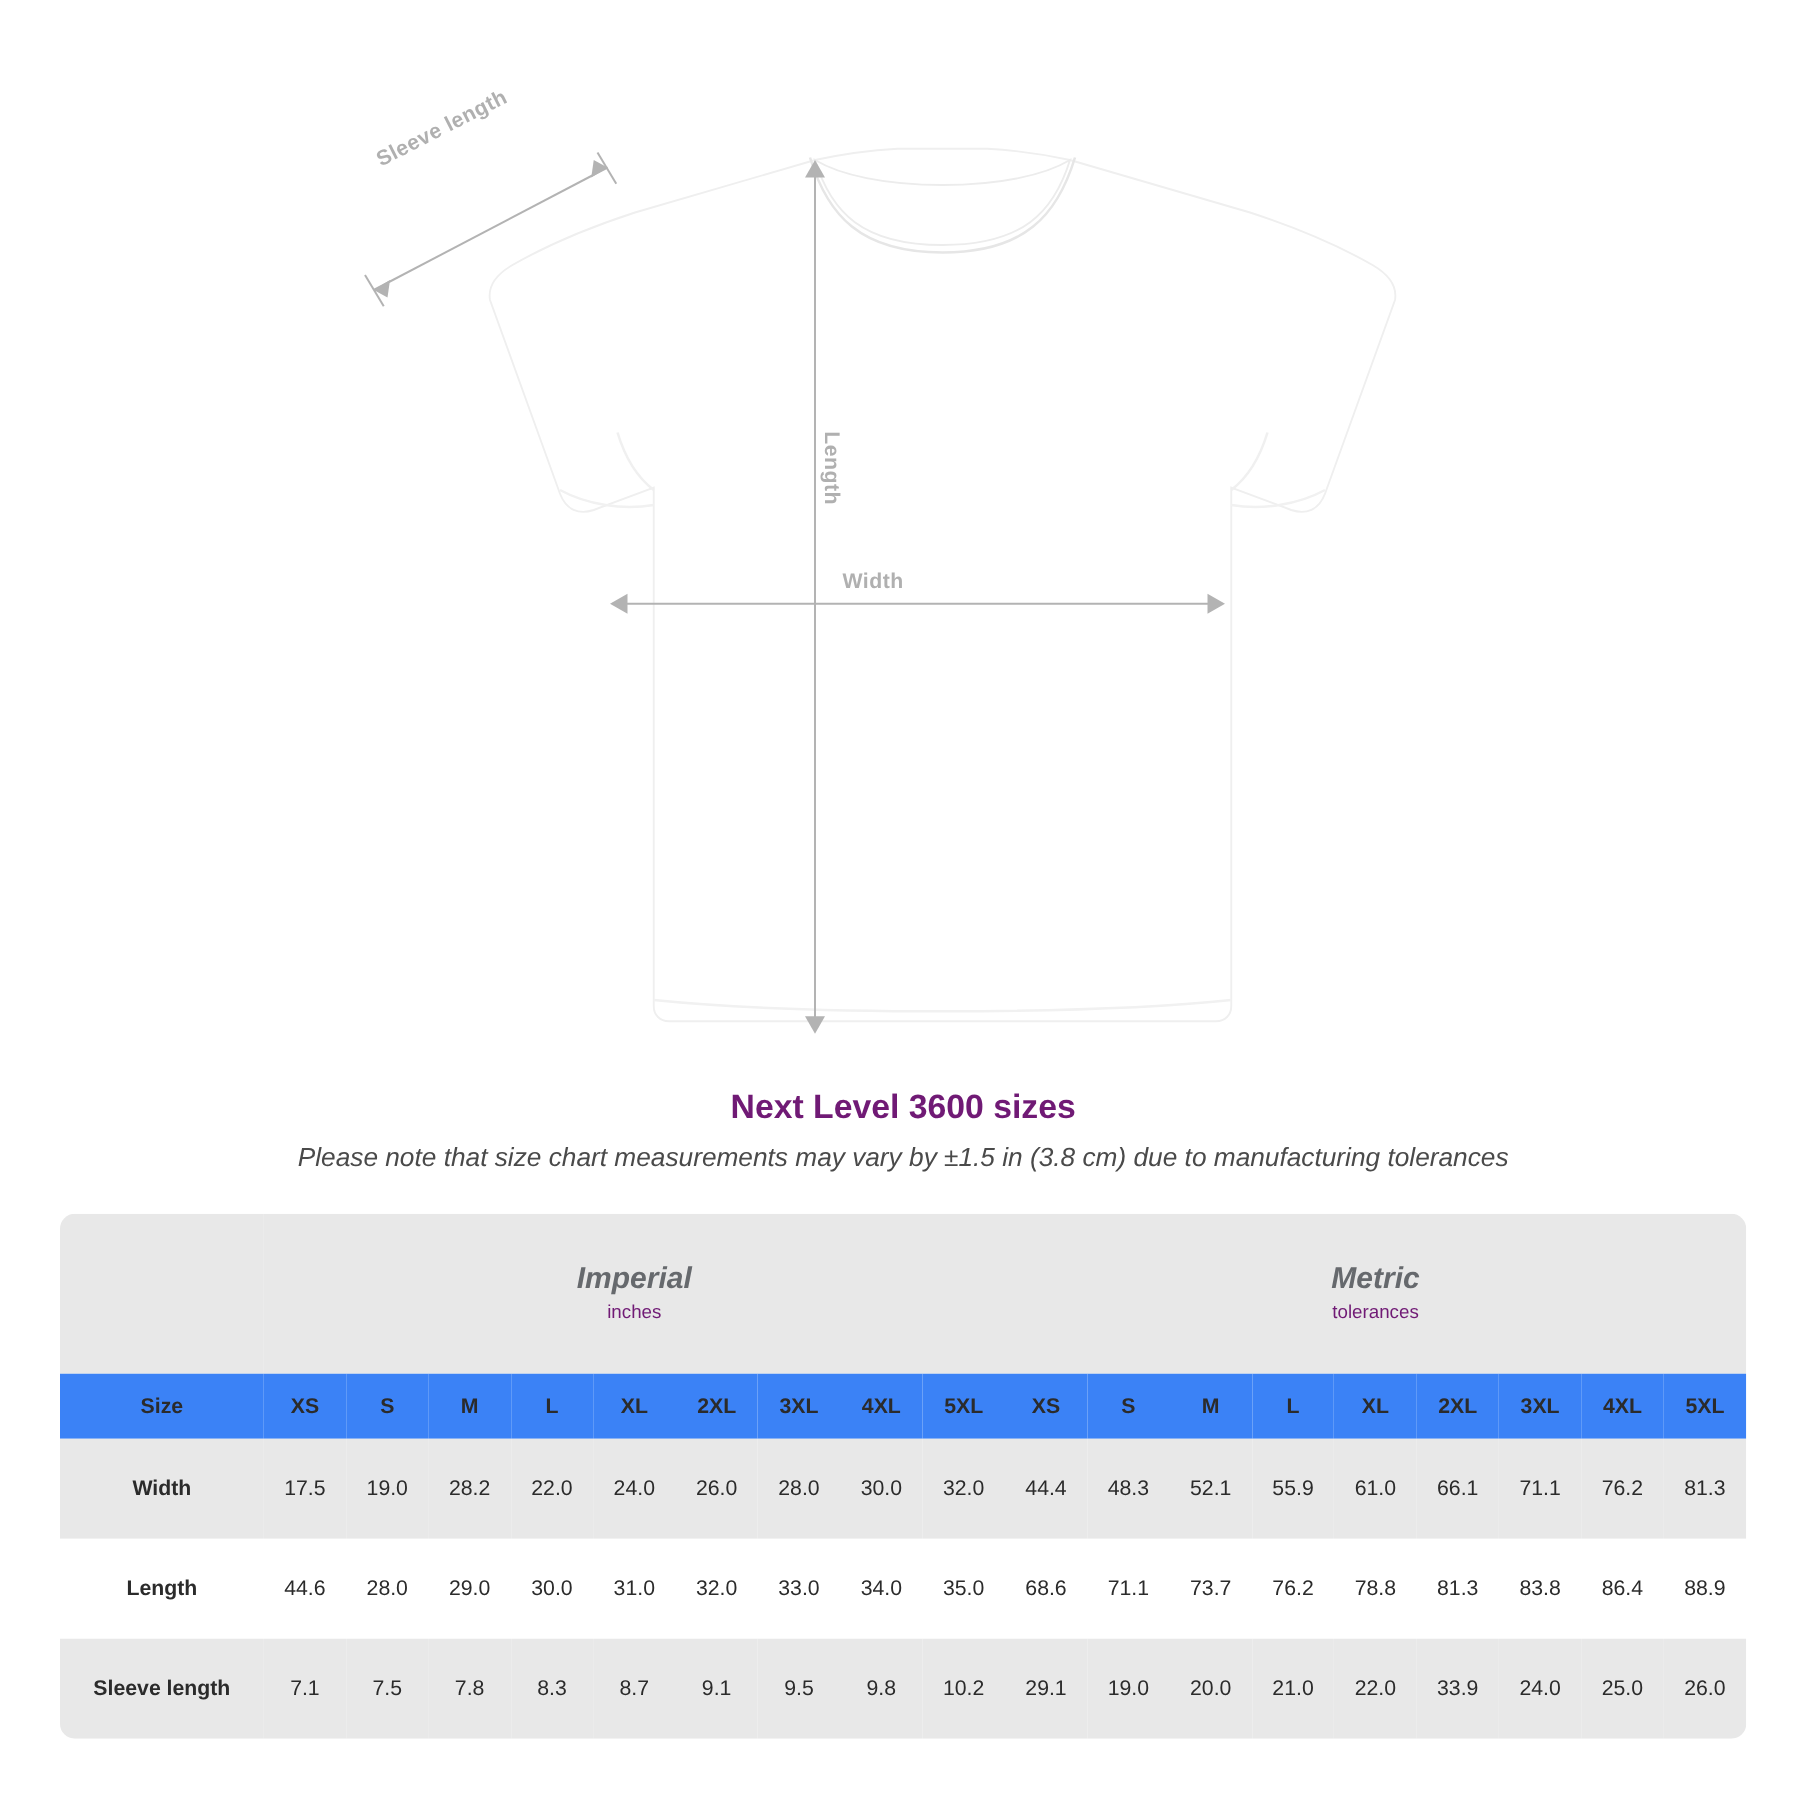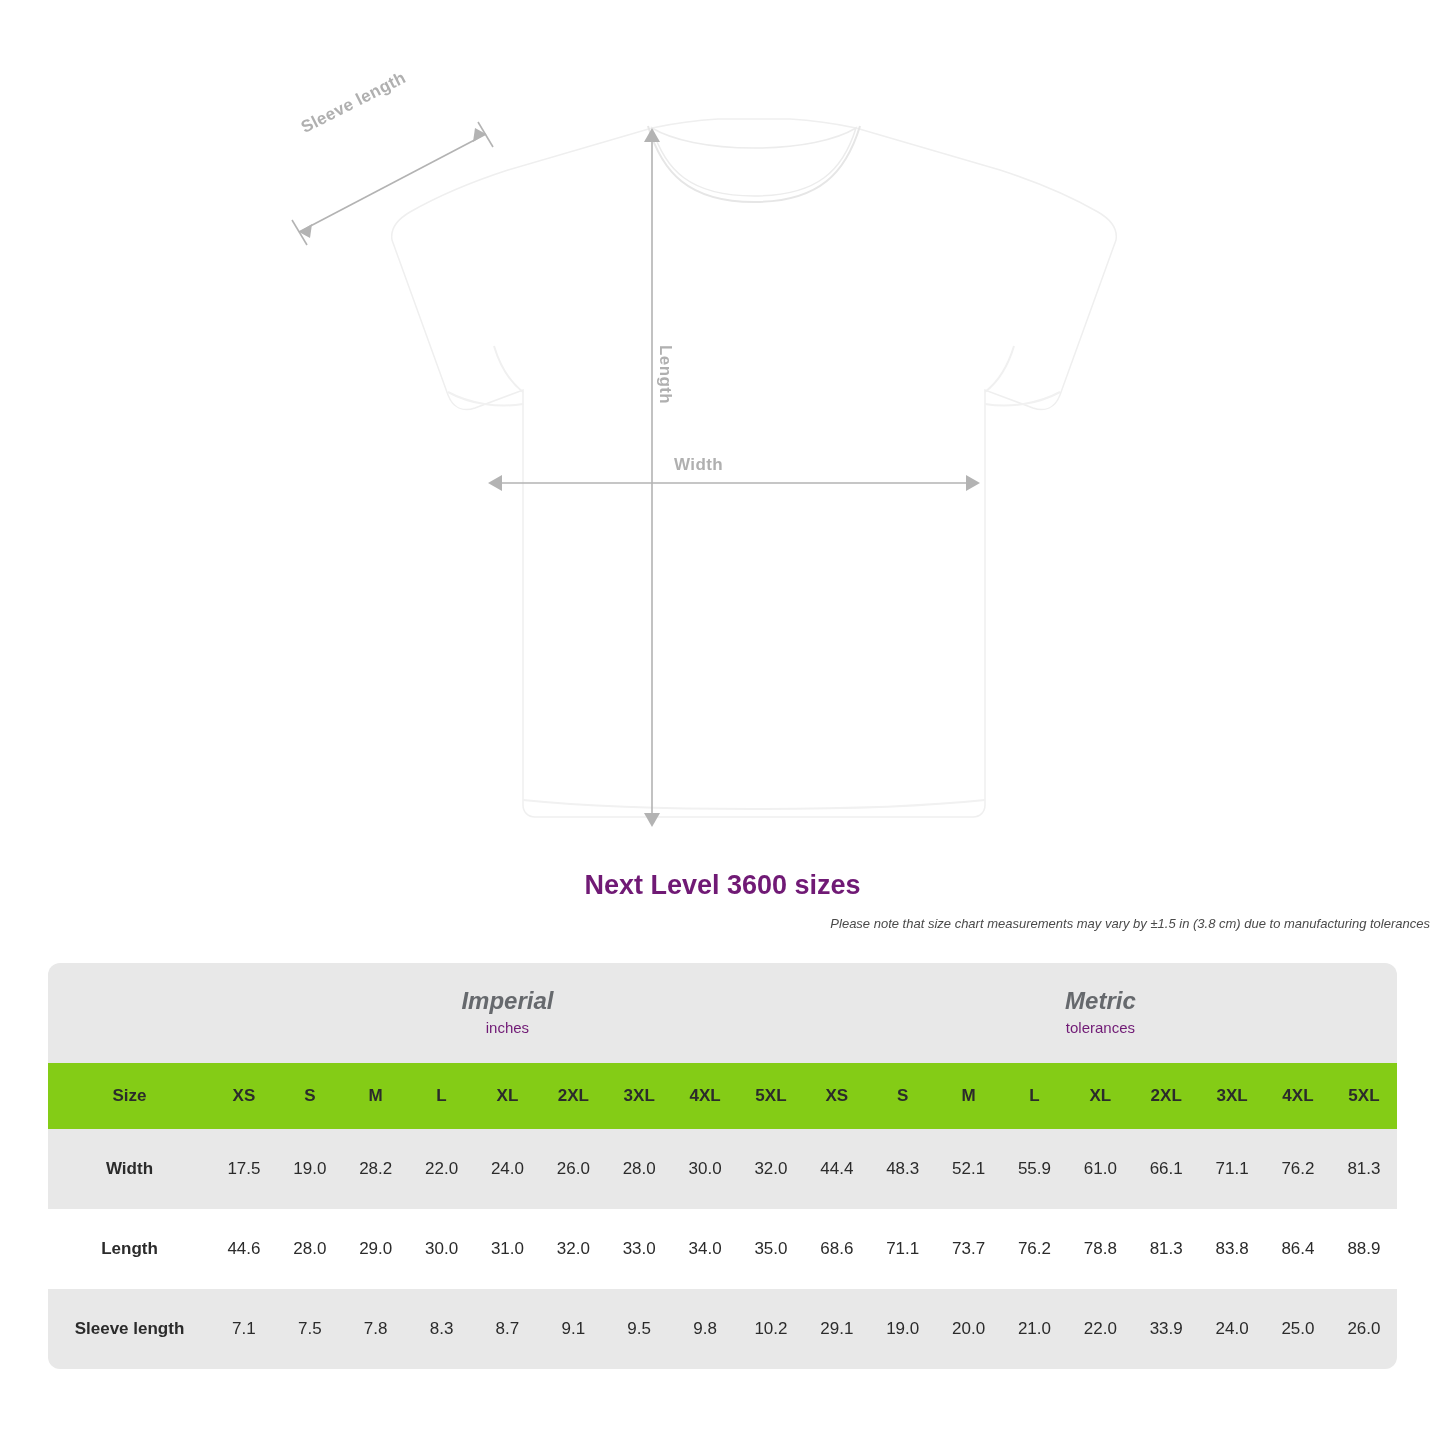--- a/index.html
+++ b/index.html
@@ -60,25 +60,24 @@
     text-align: center;
     margin-top: 10px;
   }
   .chart-title {
     font-size: 27px;
     font-weight: bold;
     color: #701a75;
     margin: 0 0 14px 0;
   }
   .chart-note {
-    font-size: 13px;
+    font-size: 21px;
     font-style: italic;
     color: #4a4a4a;
-    margin: 15px;
-    text-align: right;
+    margin: 0;
   }
 
   
   .table-wrap {
     margin: 32px 48px 0 48px;
     border-radius: 12px;
     overflow: hidden;
   }
   table.size-table {
     border-collapse: collapse;
@@ -88,37 +87,37 @@
   table.size-table td,
   table.size-table th {
     text-align: center;
     vertical-align: middle;
     font-size: 17px;
     color: #2b2b2b;
     padding: 0;
   }
   .unit-row td {
     background: #e8e8e8;
-    height: 100px;
+    height: 128px;
   }
   .unit-name {
     font-size: 24px;
     font-weight: bold;
     font-style: italic;
     color: #66696d;
     line-height: 1.25;
   }
   .unit-sub {
     font-size: 15px;
     color: #701a75;
     line-height: 1.6;
   }
   .head-row td {
-    background: #84cc16;
-    height: 66px;
+    background: #3b82f6;
+    height: 52px;
     font-weight: bold;
     font-size: 17px;
   }
   .row-label {
     font-weight: bold;
     font-size: 17px;
   }
   .row-a td { background: #e8e8e8; height: 80px; }
   .row-b td { background: #ffffff; height: 80px; }
   .row-c td { background: #e8e8e8; height: 80px; }

